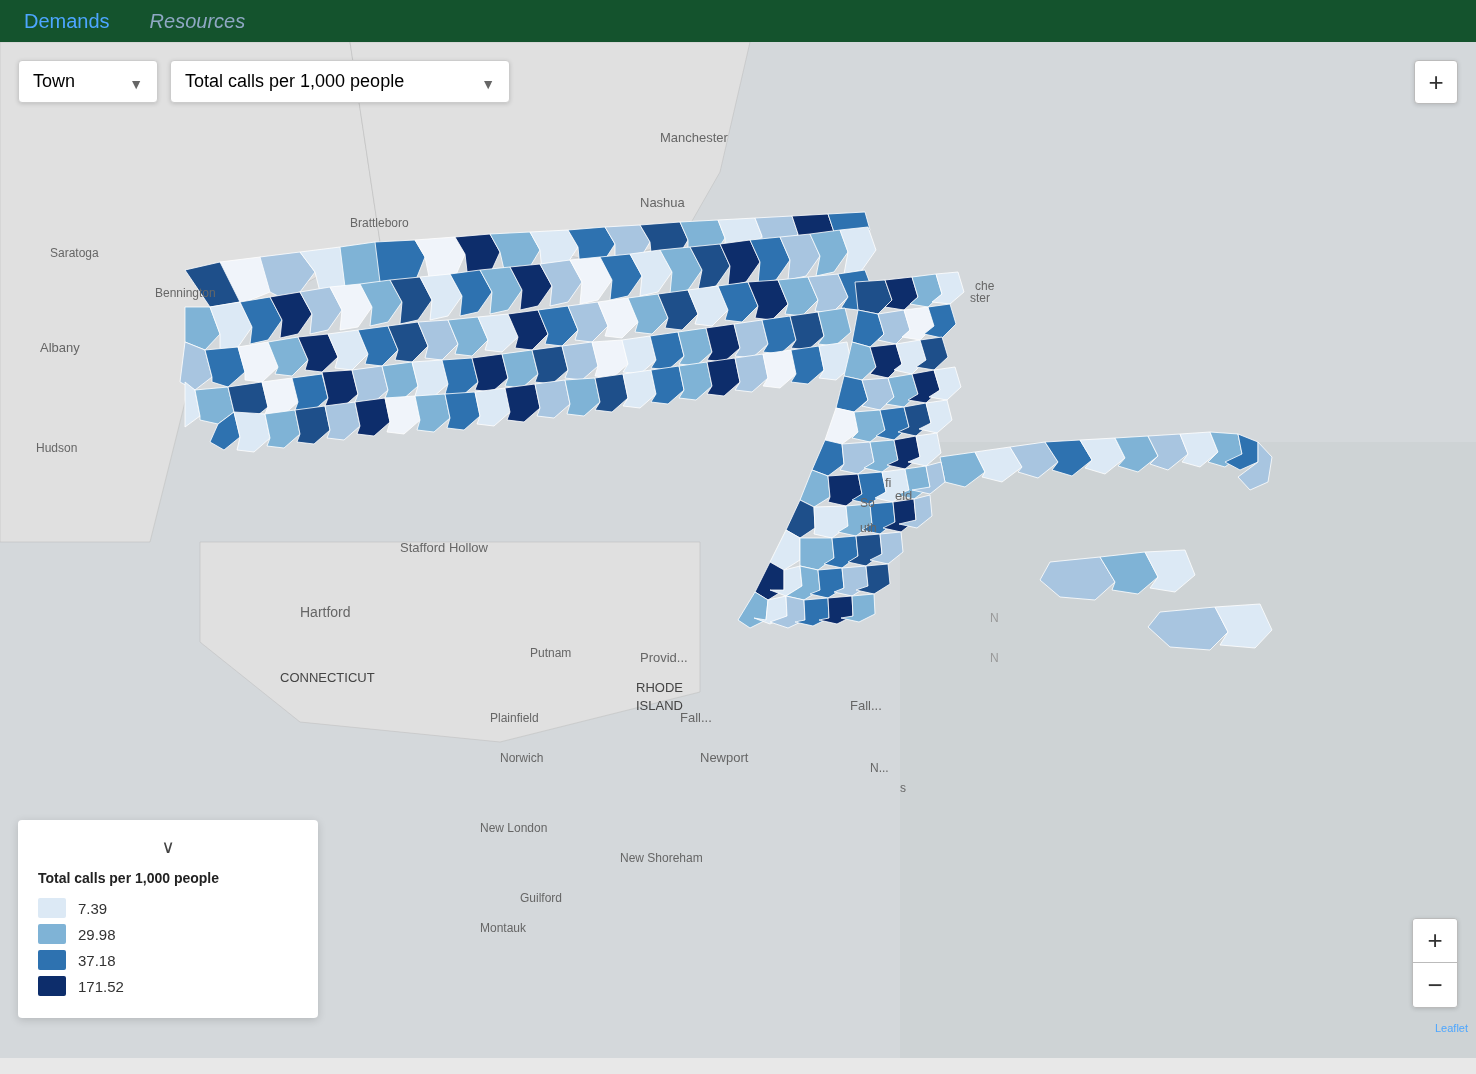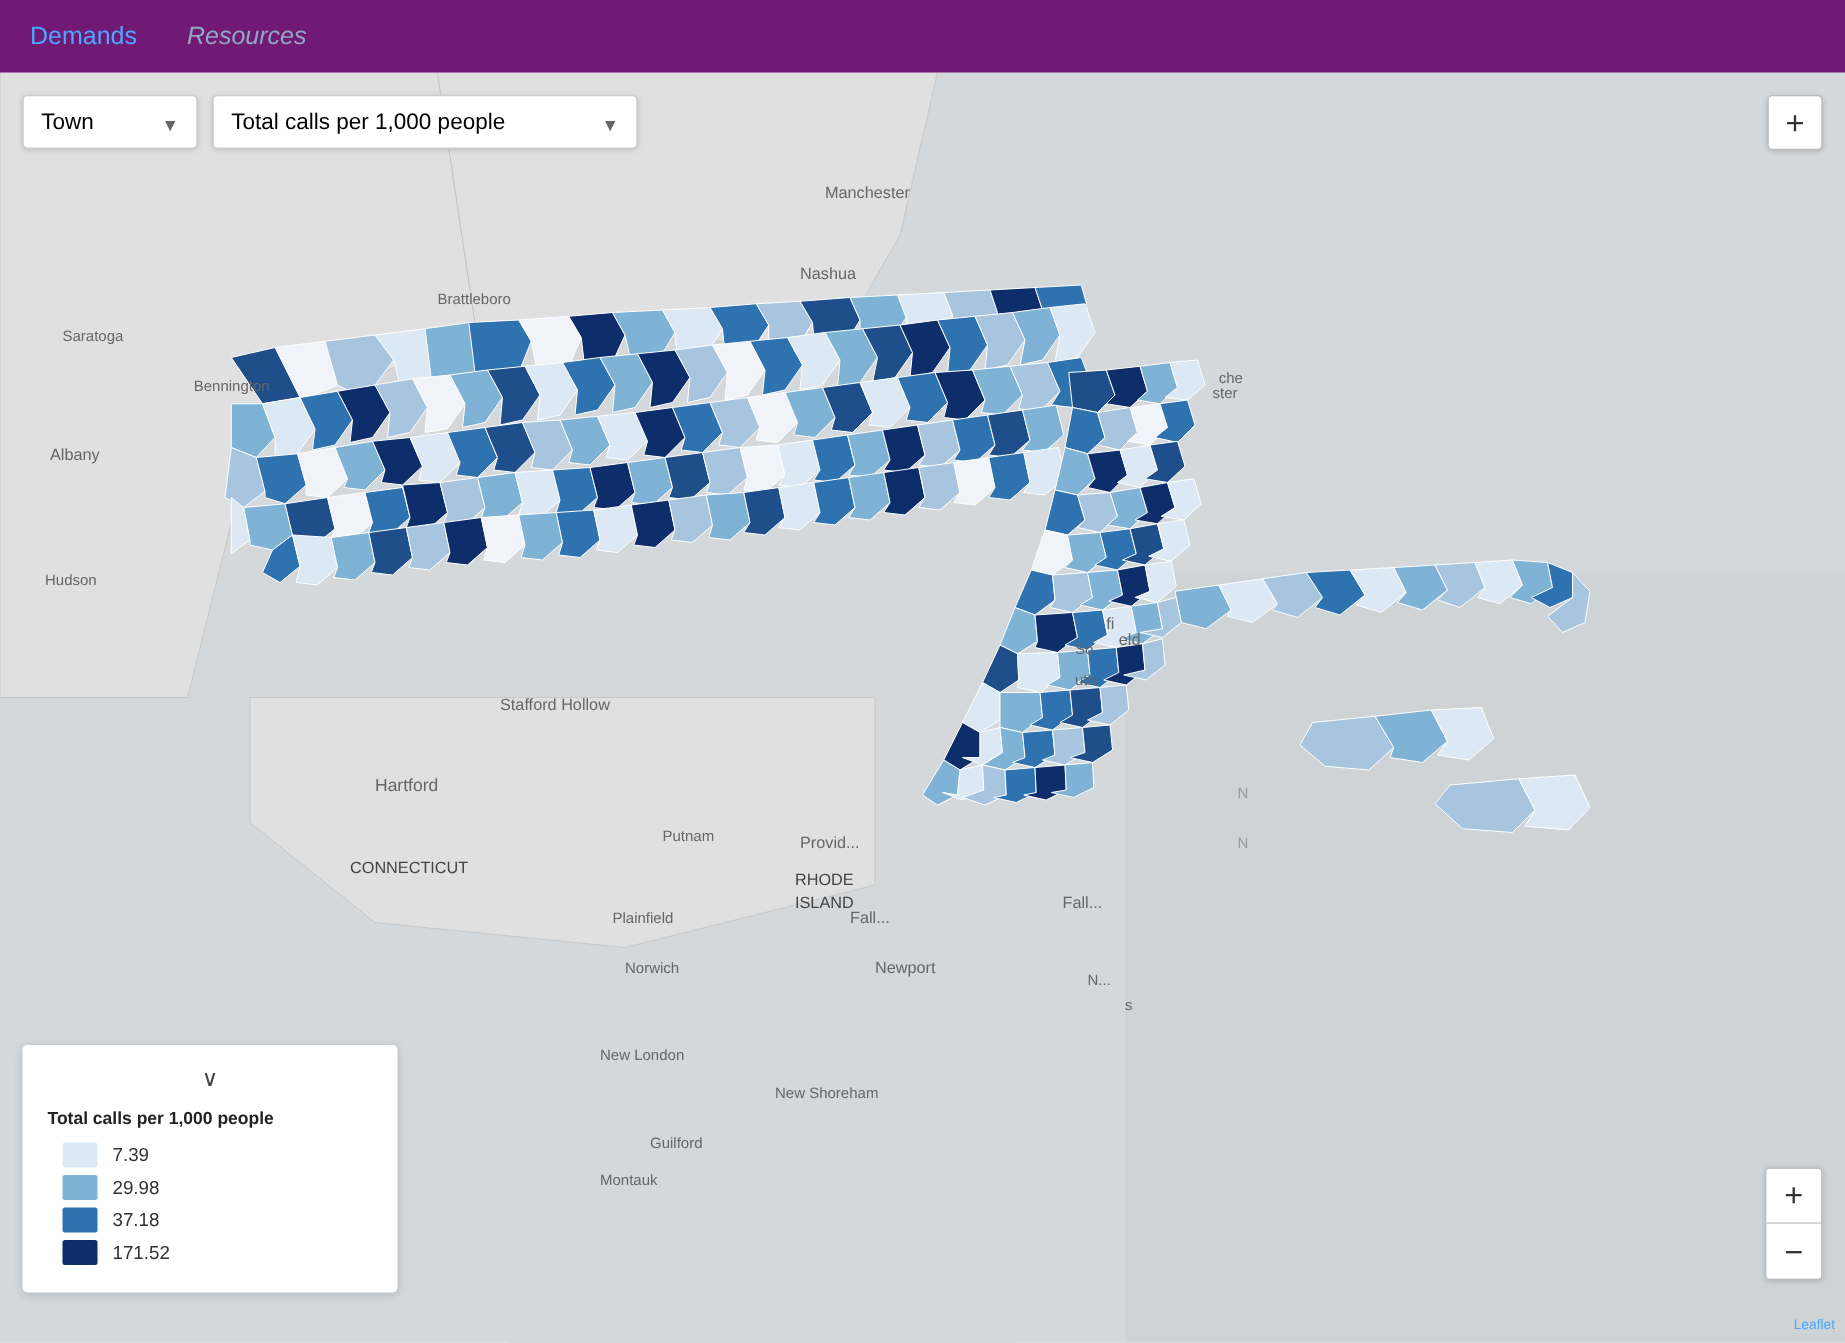--- a/index.html
+++ b/index.html
@@ -1,21 +1,21 @@
 <!DOCTYPE html>
 <html><head>
   <meta charset="utf-8">
   <style>
     * { margin: 0; padding: 0; box-sizing: border-box; }
     body { font-family: Arial, sans-serif; width: 1476px; height: 1074px; overflow: hidden; background: #e8e8e8; }
 
     
     #header {
-      background: #701a75;
-      height: 58px;
+      background: #14532d;
+      height: 42px;
       display: flex;
       align-items: center;
       padding: 0 24px;
       gap: 40px;
       position: relative;
       z-index: 100;
     }
     .nav-link {
       font-size: 20px;
       font-weight: 500;
@@ -138,39 +138,38 @@
       margin-bottom: 12px;
       color: #222;
     }
     .legend-item {
       display: flex;
       align-items: center;
       gap: 12px;
       margin-bottom: 6px;
       font-size: 15px;
       color: #333;
-      margin-left: 12px;
     }
     .legend-swatch {
       width: 28px;
       height: 20px;
       border-radius: 2px;
       flex-shrink: 0;
     }
     #legend-description {
       margin-top: 14px;
       font-size: 13px;
       color: #888;
       line-height: 1.5;
     }
 
     
     #leaflet-attr {
       position: absolute;
-      bottom: 8px;
+      bottom: 24px;
       right: 8px;
       font-size: 11px;
       color: #4da6ff;
       z-index: 200;
       cursor: pointer;
     }
 
     
     .map-svg {
       position: absolute;

